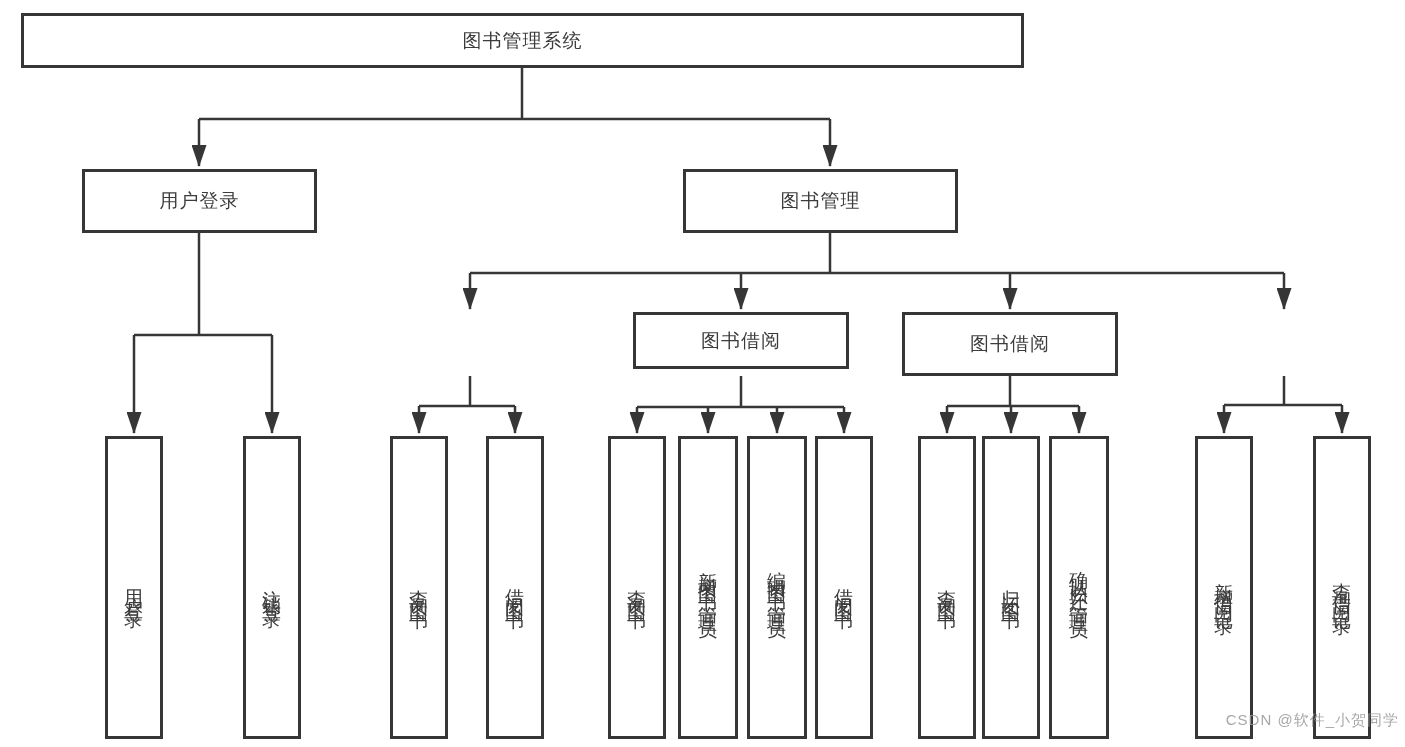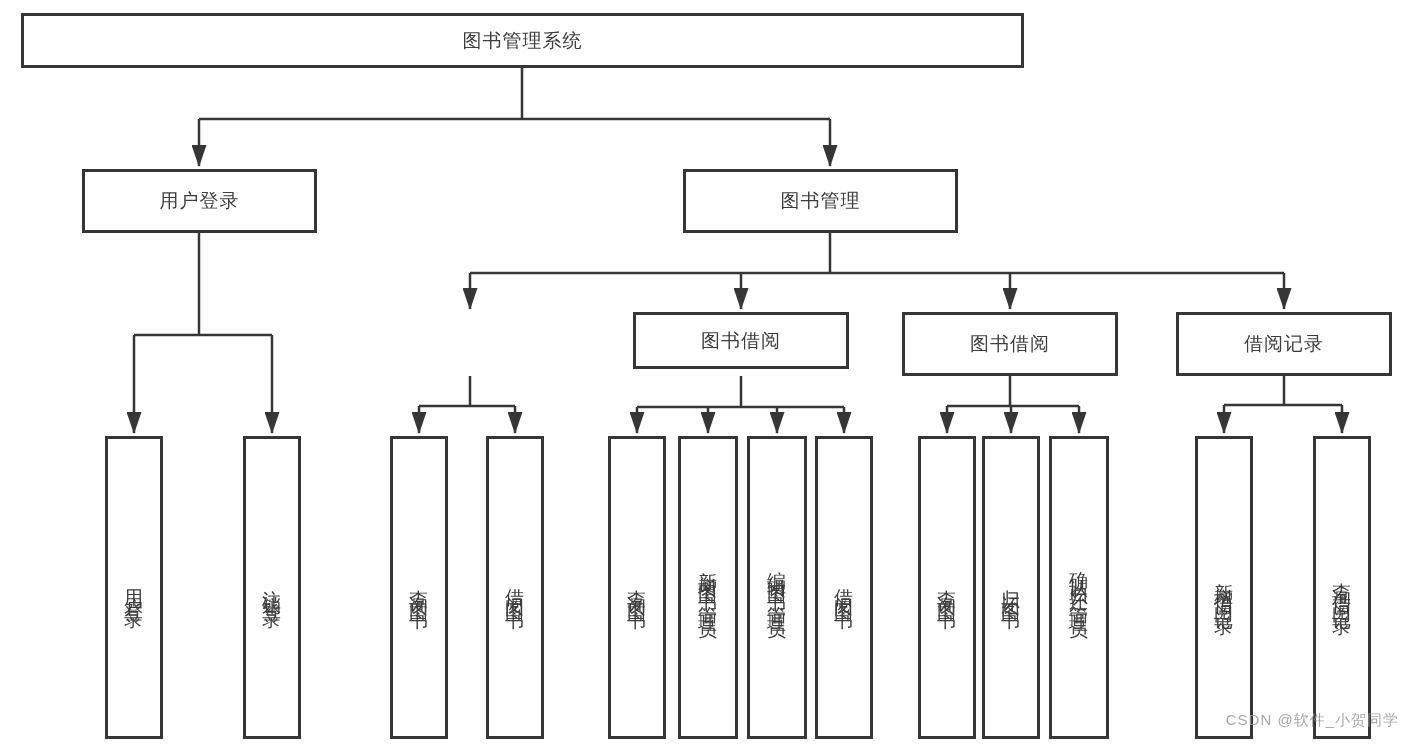--- a/index.html
+++ b/index.html
@@ -119,23 +119,20 @@
   <div class="node" style="left:683px;top:169px;width:275px;height:64px">
     <span class="label">图书管理</span>
   </div>
 
   <div class="node" style="left:633px;top:312px;width:216px;height:57px">
     <span class="label">图书借阅</span>
   </div>
   <div class="node" style="left:902px;top:312px;width:216px;height:64px">
     <span class="label">图书借阅</span>
   </div>
-  <div class="node" style="left:1176px;top:312px;width:216px;height:64px">
-    <span class="label">借阅记录</span>
-  </div>
 
   <div class="node leaf" style="left:105px;top:436px;width:58px;height:303px">
     <span class="label">用户登录</span>
   </div>
   <div class="node leaf" style="left:243px;top:436px;width:58px;height:303px">
     <span class="label">注销登录</span>
   </div>
 
   <div class="node leaf" style="left:390px;top:436px;width:58px;height:303px">
     <span class="label">查询图书</span>

